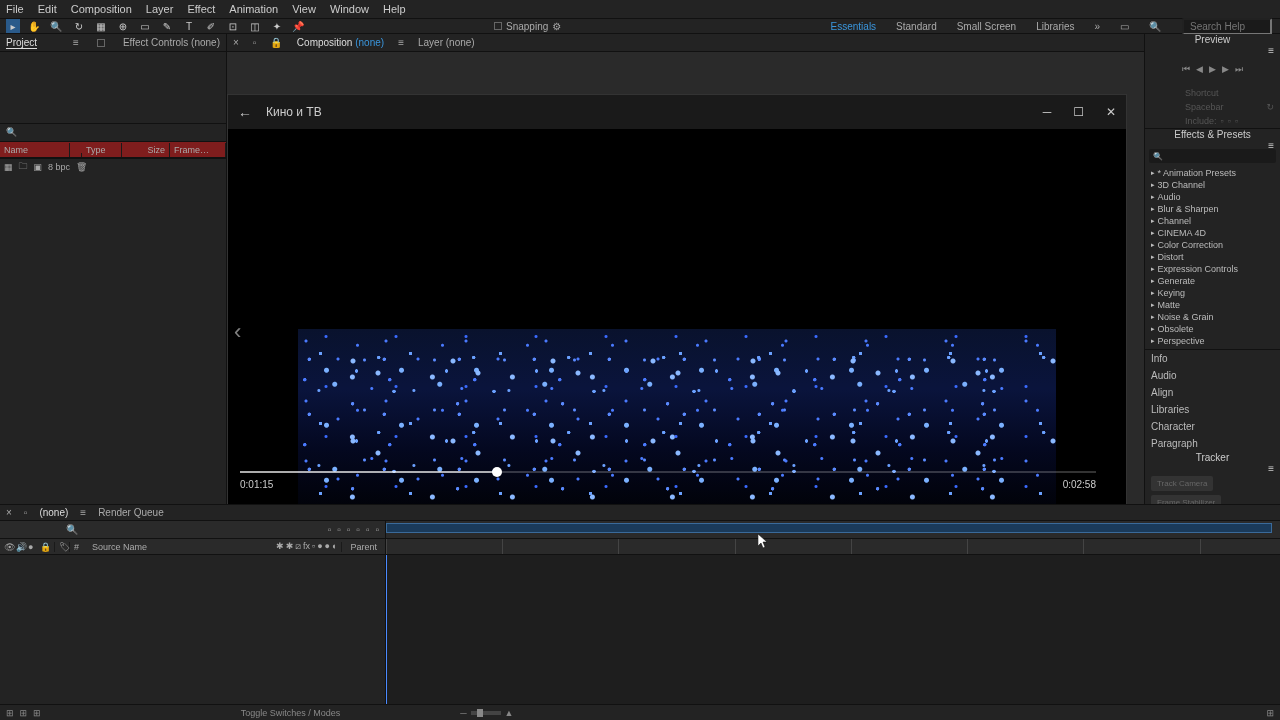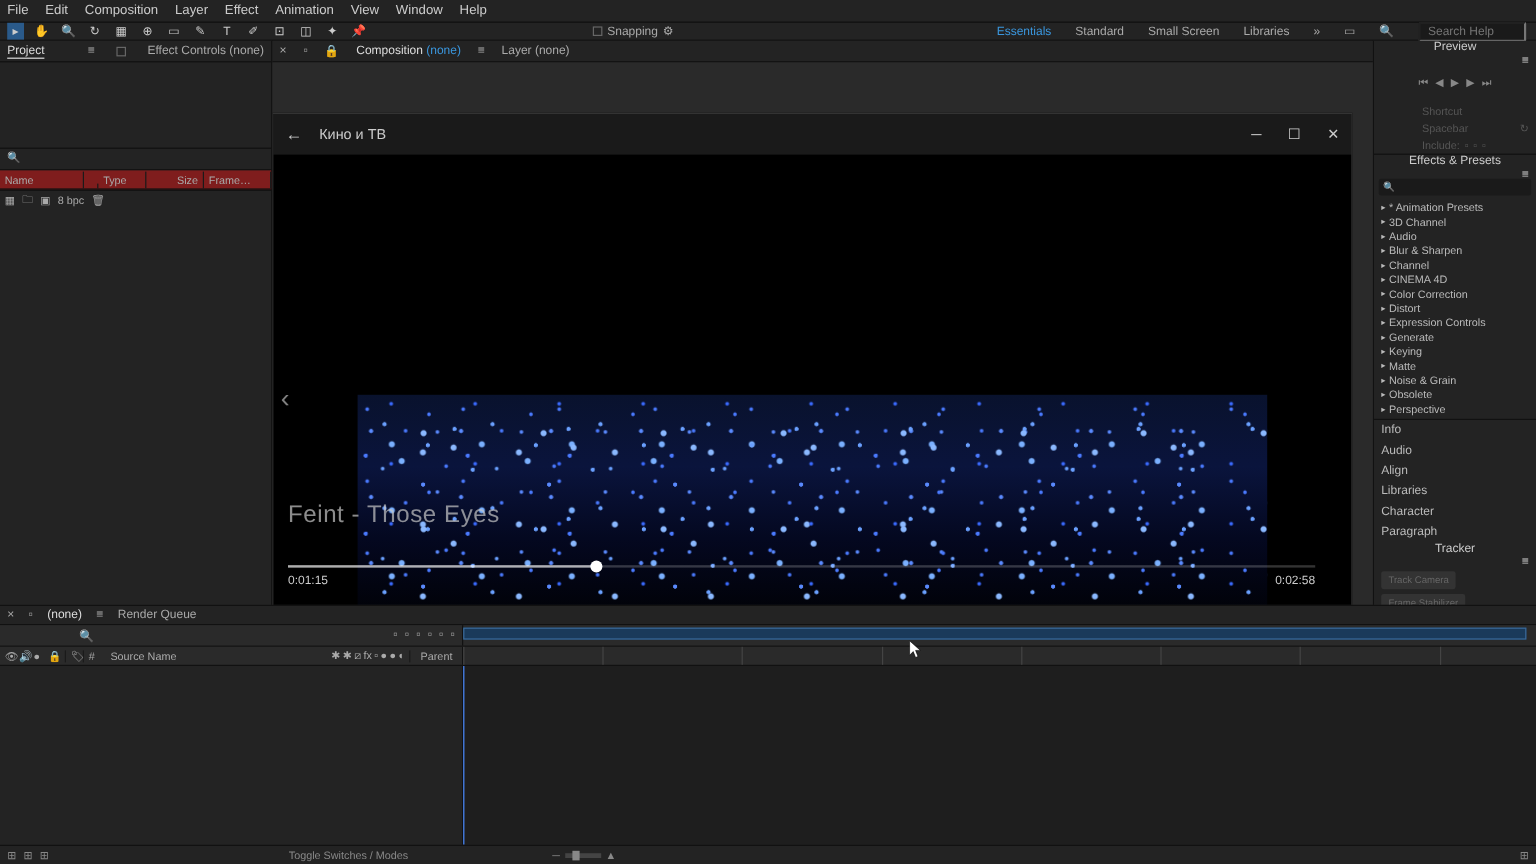--- a/index.html
+++ b/index.html
@@ -220,21 +220,20 @@
           <span>Кино и ТВ</span>
           <div class="player-winbtns">
             <span>─</span>
             <span>☐</span>
             <span>✕</span>
           </div>
         </div>
         <div class="player-content">
           <div class="particle-field"></div>
           <div class="nav-arrow-left">‹</div>
-          <div class="video-title">Feint - Those Eyes</div>
           <div class="player-controls">
             <div class="progress-bar">
               <div class="progress-fill"></div>
               <div class="progress-knob"></div>
             </div>
             <div class="time-left">0:01:15</div>
             <div class="time-right">0:02:58</div>
             <div class="control-row">
               <span class="ctrl-btn">🔊</span>
               <span class="ctrl-btn">💬</span>

